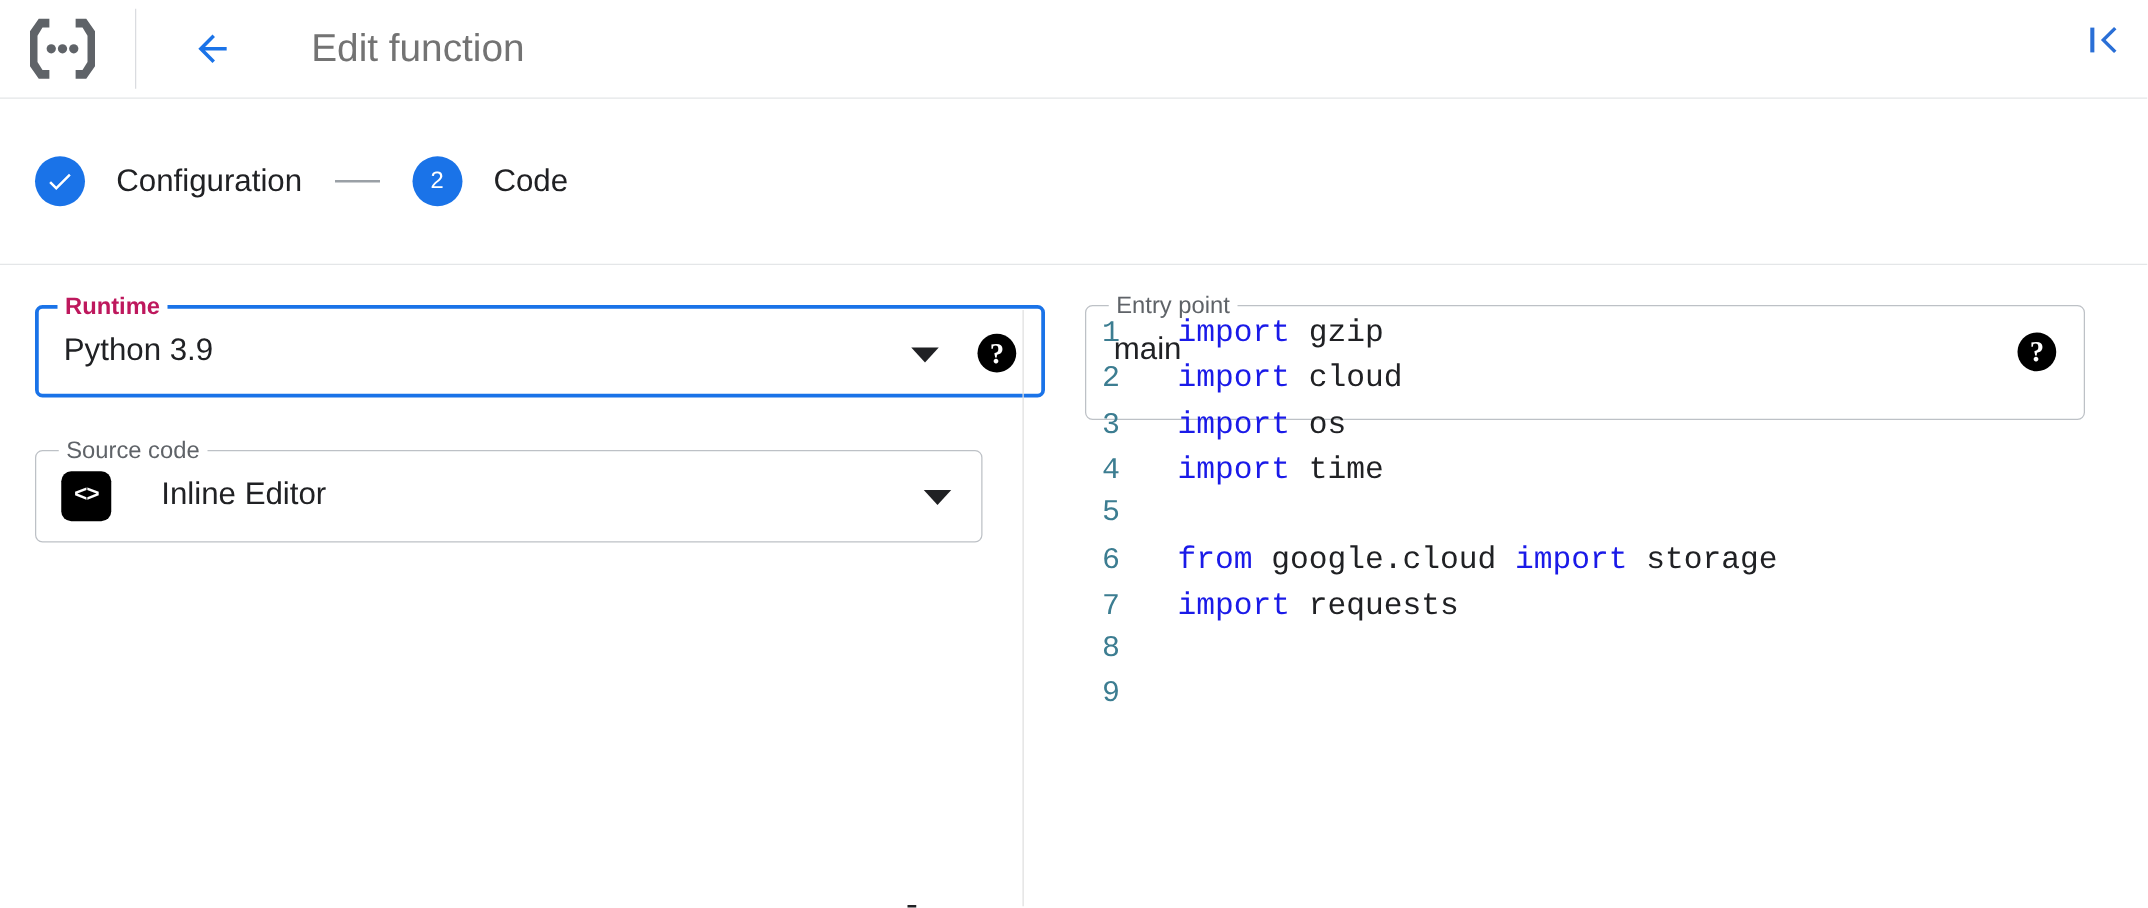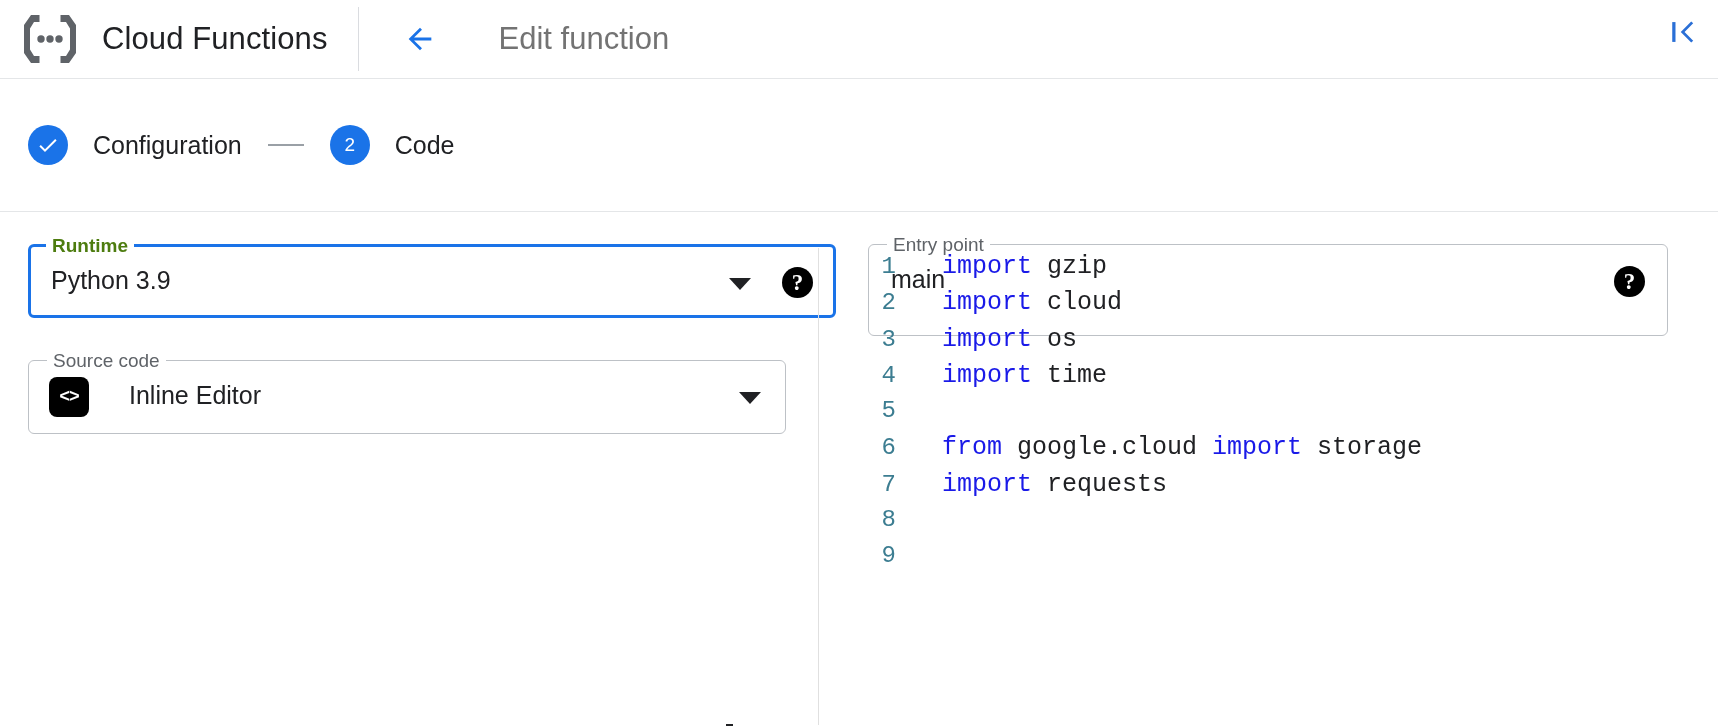--- a/index.html
+++ b/index.html
@@ -129,21 +129,21 @@
     color: #202124;
     white-space: nowrap;
   }
 
   
   #runtime-field {
     left: 28px; top: 32px;
     width: 808px; height: 74px;
     border: 3px solid #1a73e8;
   }
-  #runtime-field .legend { color: #4d7c0f; font-weight: 600; left: 15px; top: -13px;}
+  #runtime-field .legend { color: #be185d; font-weight: 600; left: 15px; top: -13px;}
   #runtime-field .value { position: absolute; left: 20px; top: 19px; }
   .dd-arrow {
     position: absolute;
     width: 0; height: 0;
     border-left: 11px solid transparent;
     border-right: 11px solid transparent;
     border-top: 12px solid #202124;
     cursor: pointer;
   }
   #runtime-field .dd-arrow { right: 82px; top: 31px; }
@@ -249,21 +249,20 @@
 
 <div class="header">
   <div class="brand">
     <svg class="cf-logo" viewBox="0 0 56 56">
       <path d="M17.5 4 L9 4 L2 14 L2 42 L9 52 L17.5 52 L17.5 45 L12 45 L8 38.5 L8 17.5 L12 11 L17.5 11 Z" fill="#5f6368"></path>
       <path d="M38.5 4 L47 4 L54 14 L54 42 L47 52 L38.5 52 L38.5 45 L44 45 L48 38.5 L48 17.5 L44 11 L38.5 11 Z" fill="#5f6368"></path>
       <circle cx="19" cy="28" r="3.7" fill="#5f6368"></circle>
       <circle cx="28" cy="28" r="3.7" fill="#5f6368"></circle>
       <circle cx="37" cy="28" r="3.7" fill="#5f6368"></circle>
     </svg>
-    <div class="brand-title">Cloud Functions</div>
   </div>
 
   <div class="header-sep"></div>
 
   <svg class="back-arrow" viewBox="0 0 24 24">
     <path d="M20 11H7.8l5.6-5.6L12 4l-8 8 8 8 1.4-1.4L7.8 13H20v-2z" fill="#1a73e8"></path>
   </svg>
 
   <div class="page-title">Edit function</div>
 

